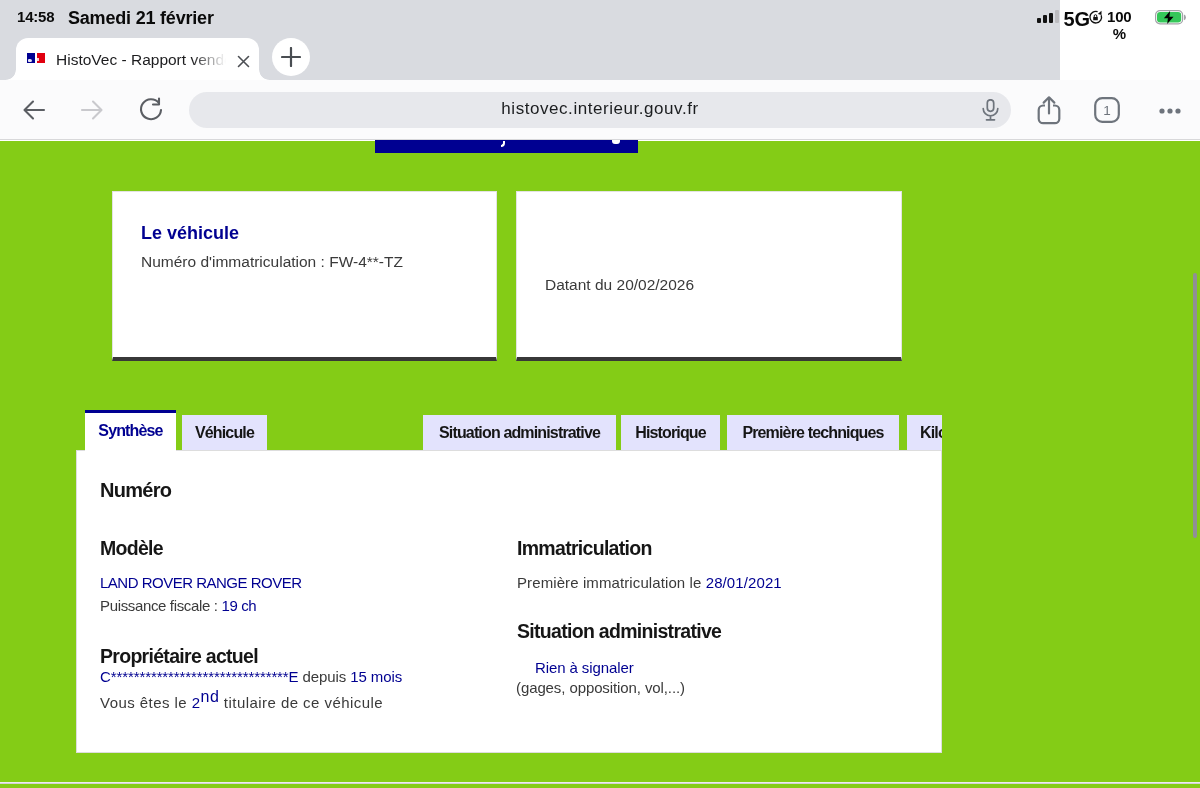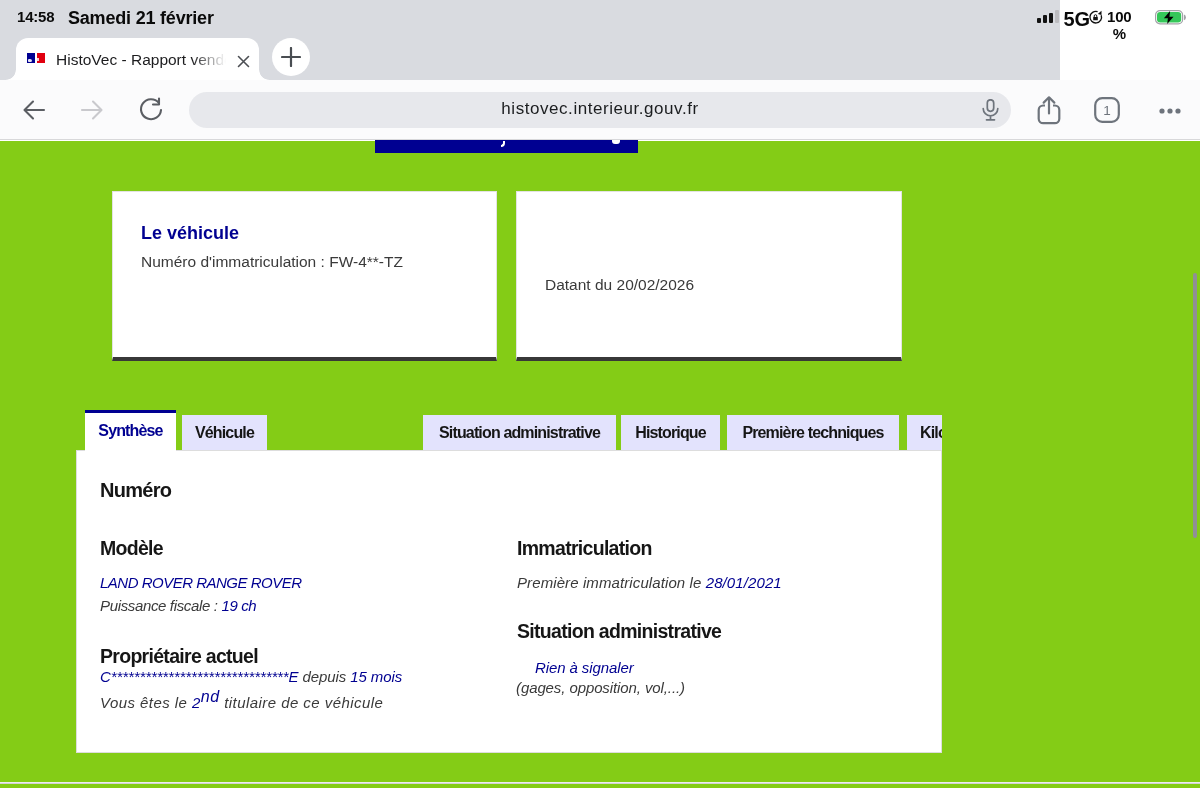--- a/index.html
+++ b/index.html
@@ -52,21 +52,21 @@
   .card p  { position:absolute; left:28px; font-size:15.5px; color:#3a3a3a; }
   #card1 p { top:61px; }
   #card2 p { top:84px; }
   .dtab { position:absolute; top:274px; height:35px; background:#e3e3fd; color:#161616; font-size:16px; letter-spacing:-0.85px; font-weight:700; text-align:center; line-height:35px; }
   #atab { position:absolute; left:85px; top:269px; width:91px; height:41px; background:#fff; border-top:3px solid #000091; color:#000091; font-size:16px; letter-spacing:-0.85px; font-weight:700; text-align:center; line-height:35px; z-index:3;}
 
   
   #panel { left:76px; top:309px; width:866px; height:303px; background:#fff; border:1px solid #ddd; }
   
   .h4 { position:absolute; font-size:19.5px; font-weight:700; letter-spacing:-0.7px; color:#161616; }
-  .txt { position:absolute; font-size:15px; letter-spacing:-0.1px; color:#3a3a3a;font-style:italic; }
+  .txt { position:absolute; font-size:15px; letter-spacing:-0.1px; color:#3a3a3a; }
   .blue { color:#000091; }
 
   #scrollbar { left:1193px; top:132px; width:4px; height:265px; background:#909095; border-radius:2px; }
   #botline { left:0px; top:641px; width:1200px; height:2px; background:#d2d2d4; border-top:1px solid #ececee;}
 </style>
 </head>
 <body>
 
 <div class="abs" id="strip">
   <div class="abs" id="clock">14:58</div>

